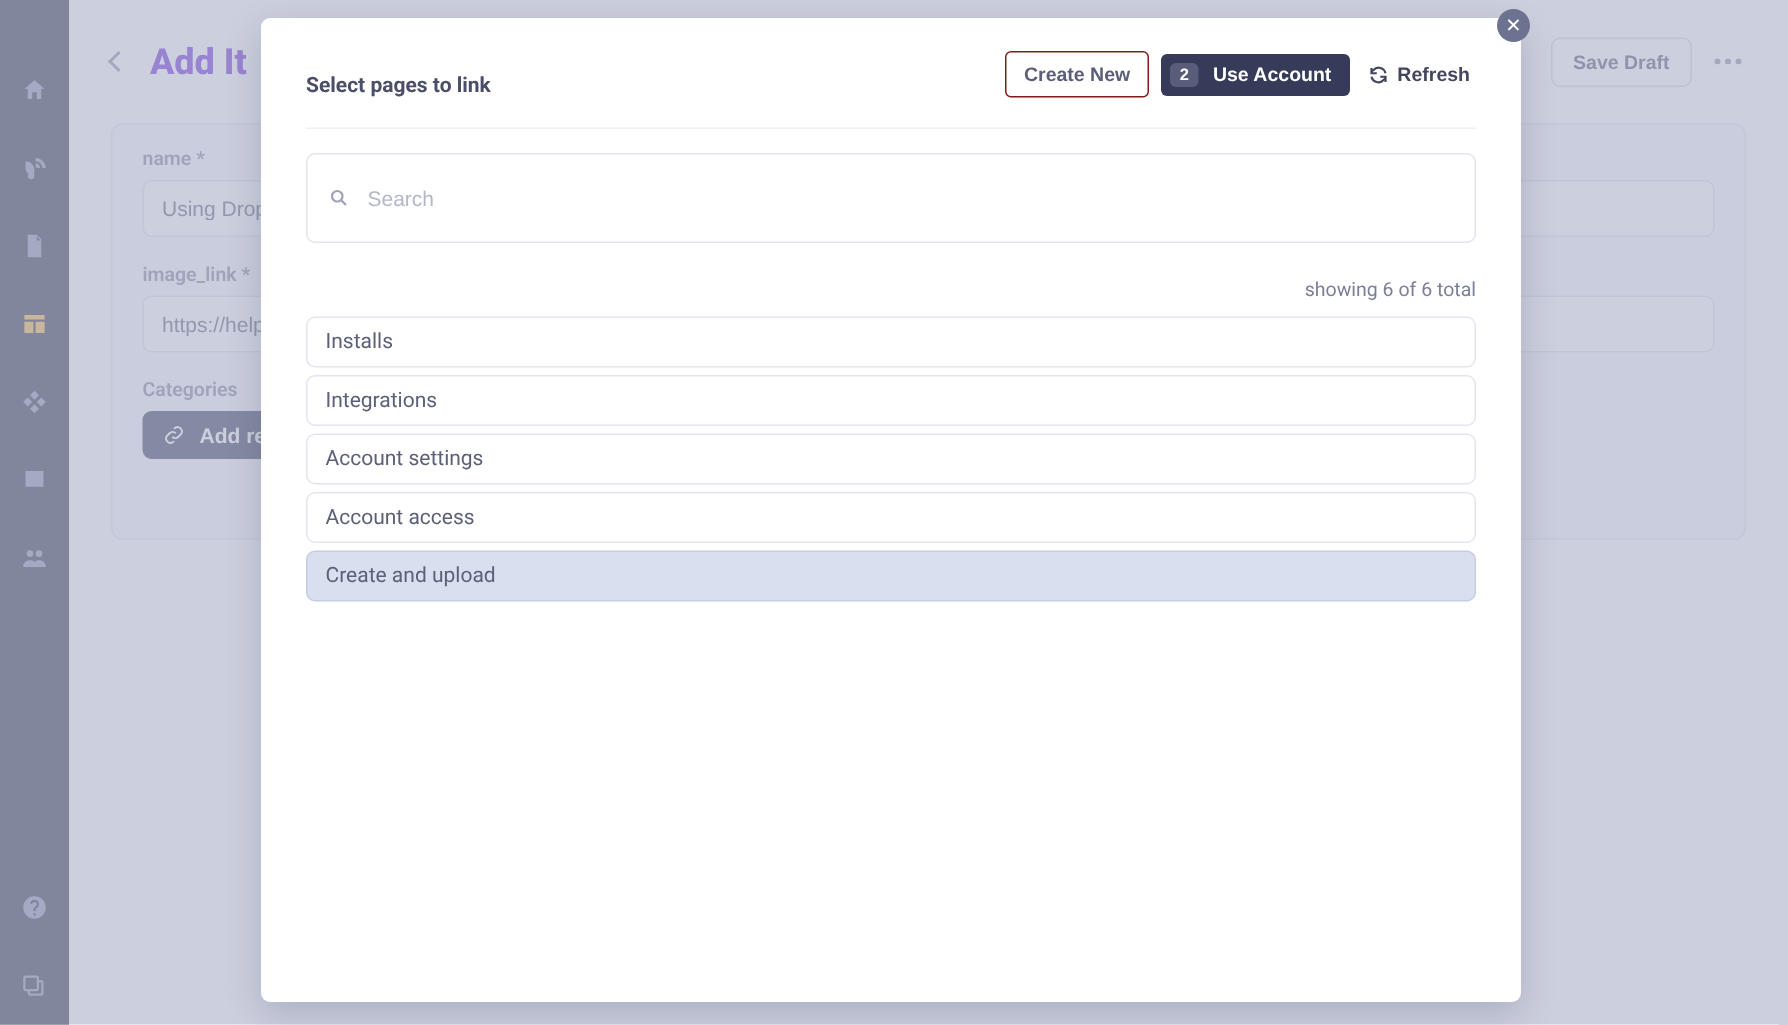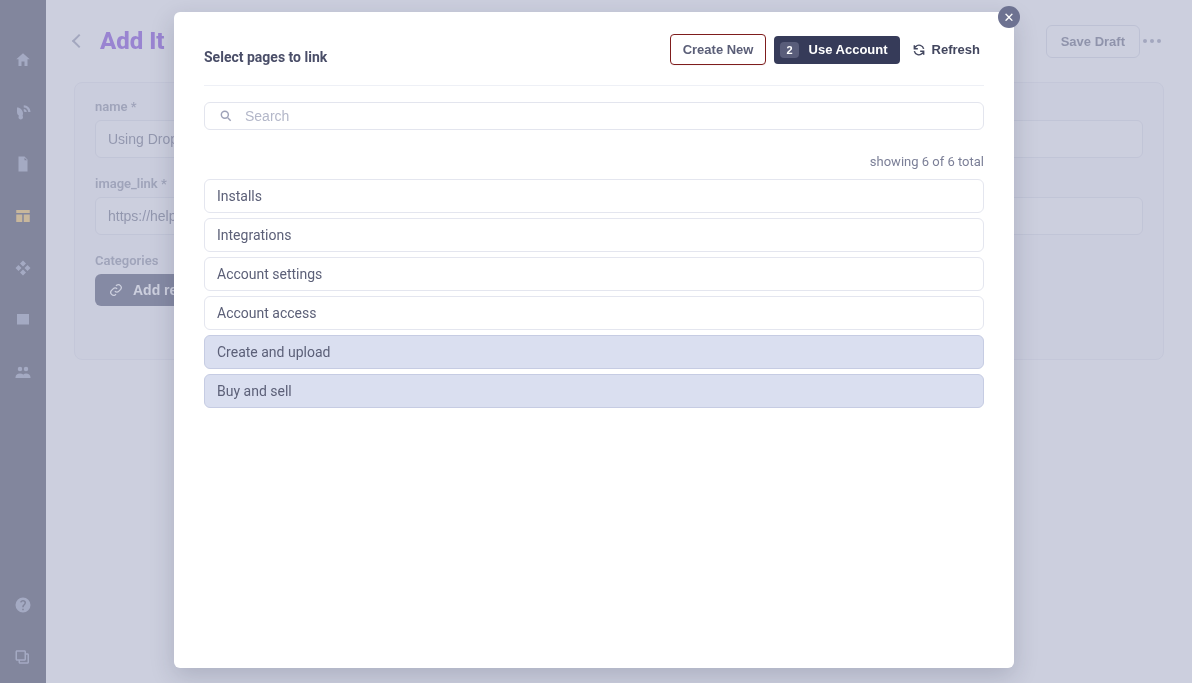--- a/index.html
+++ b/index.html
@@ -49,21 +49,21 @@
     border-bottom: 2px solid #8a8ea5;
     transform: rotate(45deg);
     cursor: pointer;
   }
   .page-title {
     font-size: 24px; font-weight: 800;
     color: #6d28d9;
   }
   .header-actions {
     margin-left: auto;
-    display: flex; align-items: center; 
+    display: flex; align-items: center; gap: 12px;
   }
   .btn-save-draft {
     background: #ffffff;
     border: 1px solid #d4d7e2;
     border-radius: 6px;
     padding: 8px 14px;
     font-weight: 700;
     color: #51556e;
     font-size: 13px;
     cursor: pointer;
@@ -190,21 +190,21 @@
     font-size: 13px;
     font-weight: 700;
     cursor: pointer;
     padding: 7px 4px;
   }
   .refresh-icon { width: 14px; height: 14px; }
 
   .search-wrap {
     margin-top: 16px;
     display: flex; align-items: center;
-    height: 28px;
+    height: 60px;
     border: 1px solid #e3e5ee;
     border-radius: 6px;
     background: #ffffff;
     padding: 0 14px;
     color: #9ea2b8;
     gap: 12px;
   }
   .search-wrap input {
     border: none; outline: none;
     flex: 1; height: 100%;
@@ -367,15 +367,14 @@
   </div>
 
   <div class="result-count">showing 6 of 6 total</div>
 
   <div class="result-list" id="result-list">
       <div class="result-item">Installs</div>
       <div class="result-item">Integrations</div>
       <div class="result-item">Account settings</div>
       <div class="result-item">Account access</div>
       <div class="result-item selected">Create and upload</div>
-      <div class="result-item selected">Buy and sell</div>
     </div>
 </div>
 
 </body></html>

